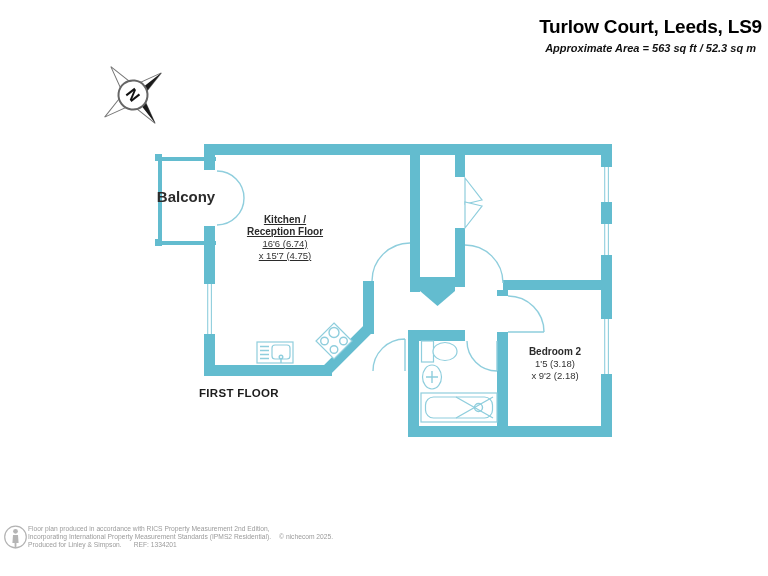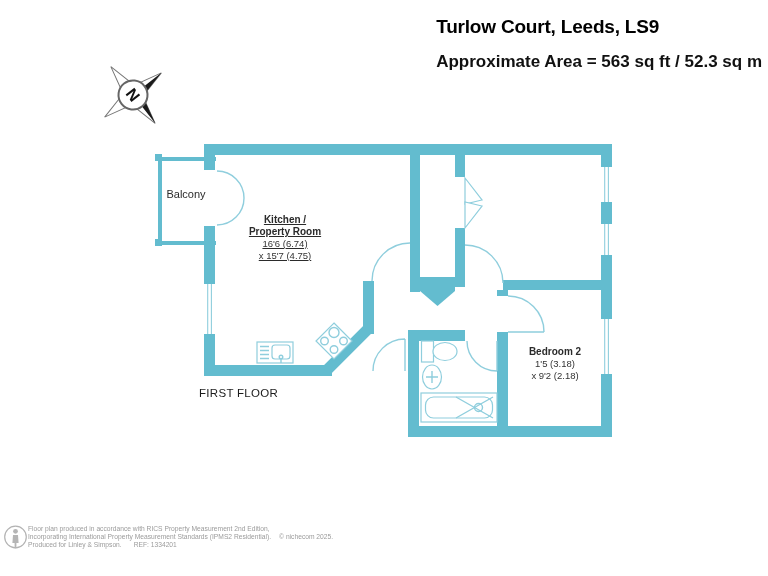--- a/index.html
+++ b/index.html
@@ -12,31 +12,31 @@
     font-family:"Liberation Sans","DejaVu Sans",sans-serif;
   }
   .plan-svg{position:absolute;left:0;top:0;width:768px;height:576px;}
   .wallf{fill:var(--wall);}
   .balcony-wall{stroke:var(--wall);stroke-width:4;fill:none;}
   .mull{stroke:var(--fixture);stroke-width:1.1;}
   .thin{stroke:var(--fixture);stroke-width:1.4;fill:none;}
   .thinfill{stroke:var(--fixture);stroke-width:1.2;fill:#fff;}
   .winrect{fill:#fff;}
   
-  .header{position:absolute;top:16px;right:6px;text-align:left;color:#000;}
+  .header{position:absolute;top:16px;right:6px;text-align:center;color:#000;}
   .header .title{font-size:19px;font-weight:bold;letter-spacing:-0.2px;}
-  .header .area{font-size:17px;font-weight:bold;margin-top:14px;color:#111;}
+  .header .area{font-size:11px;font-weight:bold;margin-top:4px;color:#111;font-style:italic;}
   .header .disclaimer{font-size:7.6px;margin-top:4px;color:#222;}
   
   .room-label{position:absolute;transform:translateX(-50%);text-align:center;color:#2b2b2b;white-space:nowrap;}
   .room-label .rname{font-size:10px;font-weight:bold;line-height:12px;}
   .room-label .rdim{font-size:9.5px;line-height:12px;color:#333;}
   .balcony-label{position:absolute;left:186px;top:188px;transform:translateX(-50%);
-    font-size:11px;font-weight:normal;color:#2b2b2b;}
-  .floor-label{position:absolute;left:199px;top:387px;font-size:11.5px;font-weight:normal;
+    font-size:15px;font-weight:bold;color:#2b2b2b;}
+  .floor-label{position:absolute;left:199px;top:387px;font-size:11.5px;font-weight:bold;
     color:#1c1c1c;letter-spacing:0.3px;}
   
   .footer-text{position:absolute;left:28px;top:525px;font-size:6.7px;line-height:7.8px;color:#9b9b9b;}
   .footer-text .cp{margin-left:8px;}
   .footer-text .ref{margin-left:12px;}
 </style>
 </head>
 <body>
 
 <div class="page">
@@ -158,21 +158,21 @@
 
   <div class="header">
     <div class="title">Turlow Court, Leeds, LS9</div>
     <div class="area">Approximate Area = 563 sq ft / 52.3 sq m</div>
   </div>
 
   <div class="balcony-label">Balcony</div>
 
   <div class="room-label" style="left:285px;top:214px;text-decoration:underline;">
     <div class="rname">Kitchen /</div>
-    <div class="rname">Property Room</div>
+    <div class="rname">Reception Floor</div>
     <div class="rdim">16'6 (6.74)</div>
     <div class="rdim">x 15'7 (4.75)</div>
   </div>
 
 
   <div class="room-label" style="left:555px;top:346px;">
     <div class="rname">Bedroom 2</div>
     <div class="rdim">1'5 (3.18)</div>
     <div class="rdim">x 9'2 (2.18)</div>
   </div>

